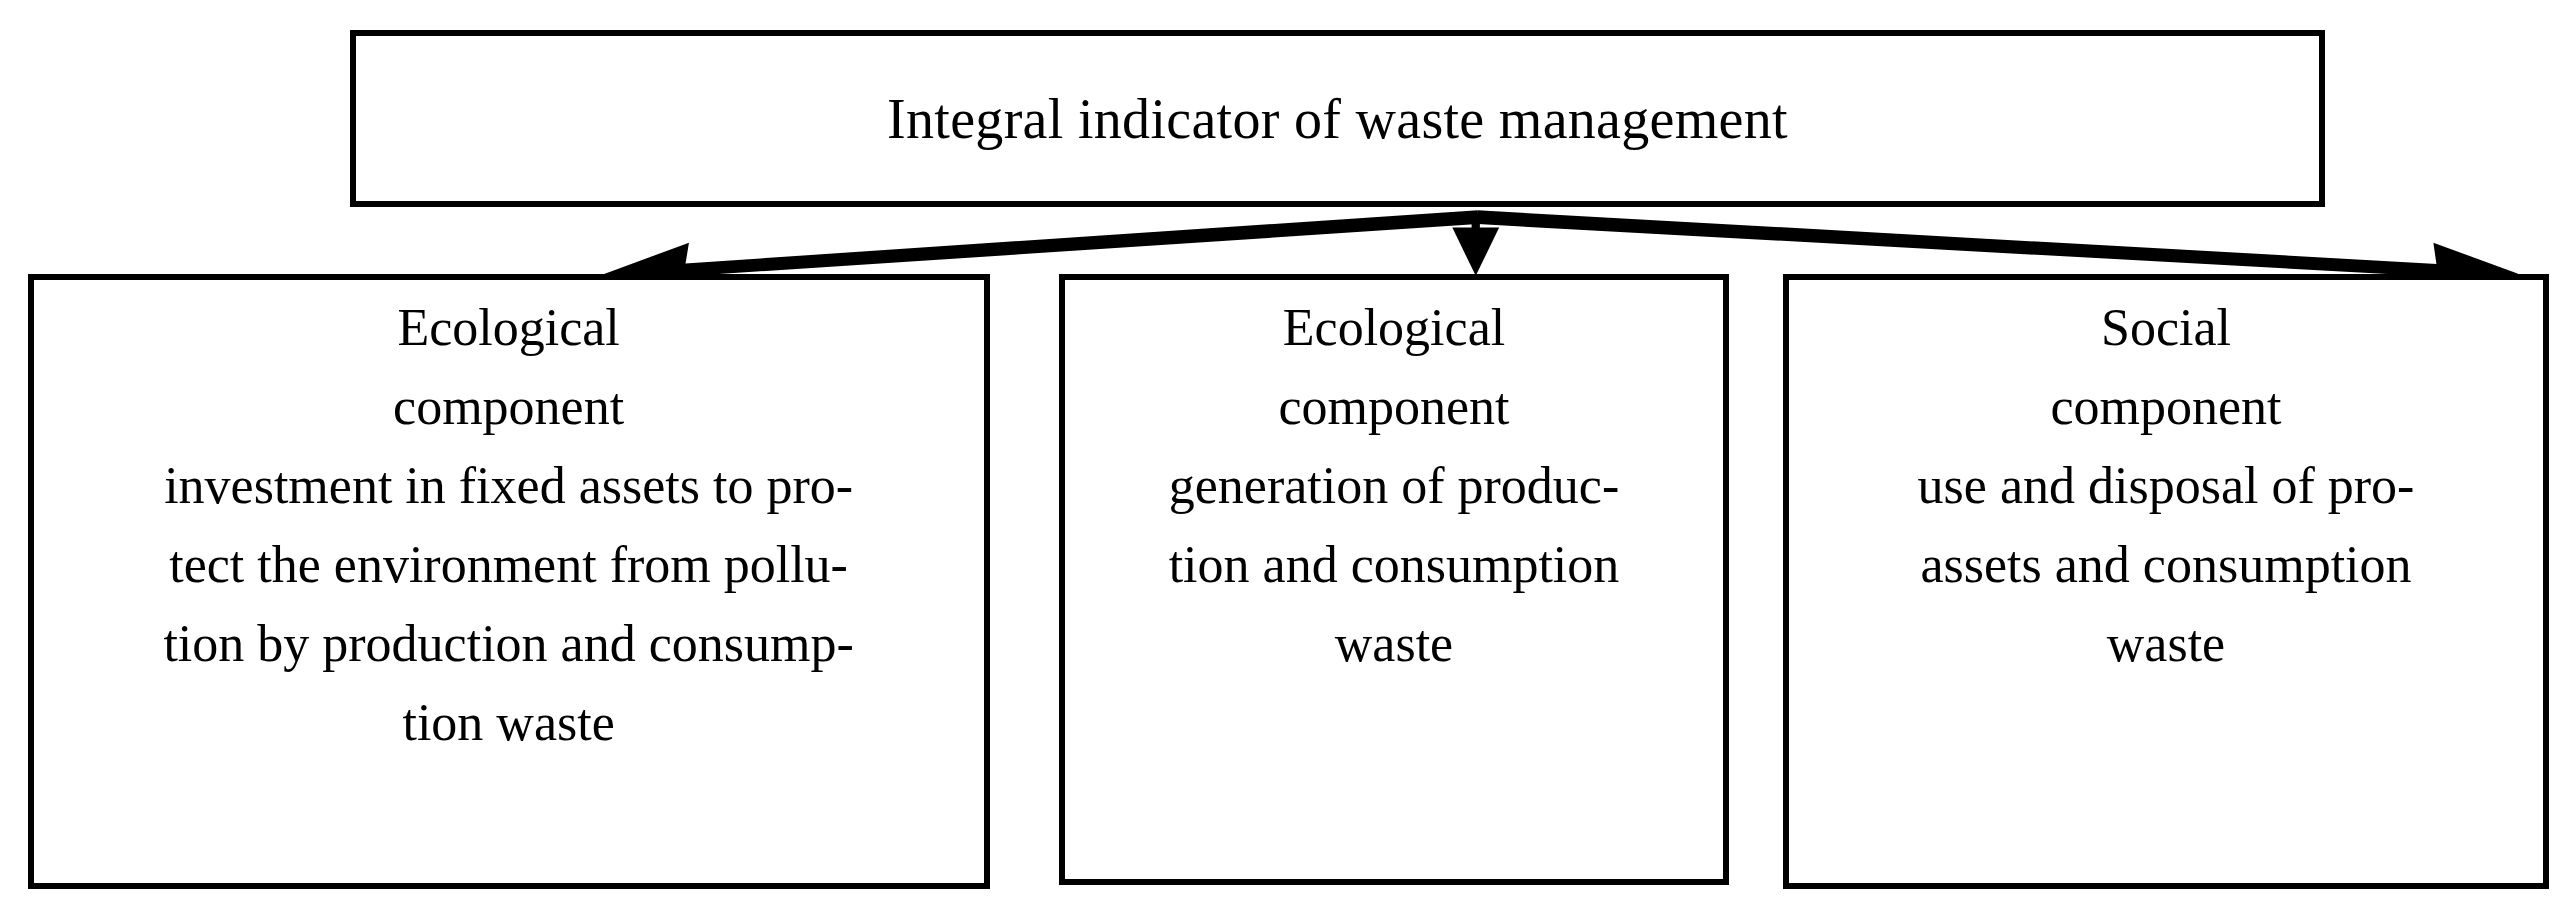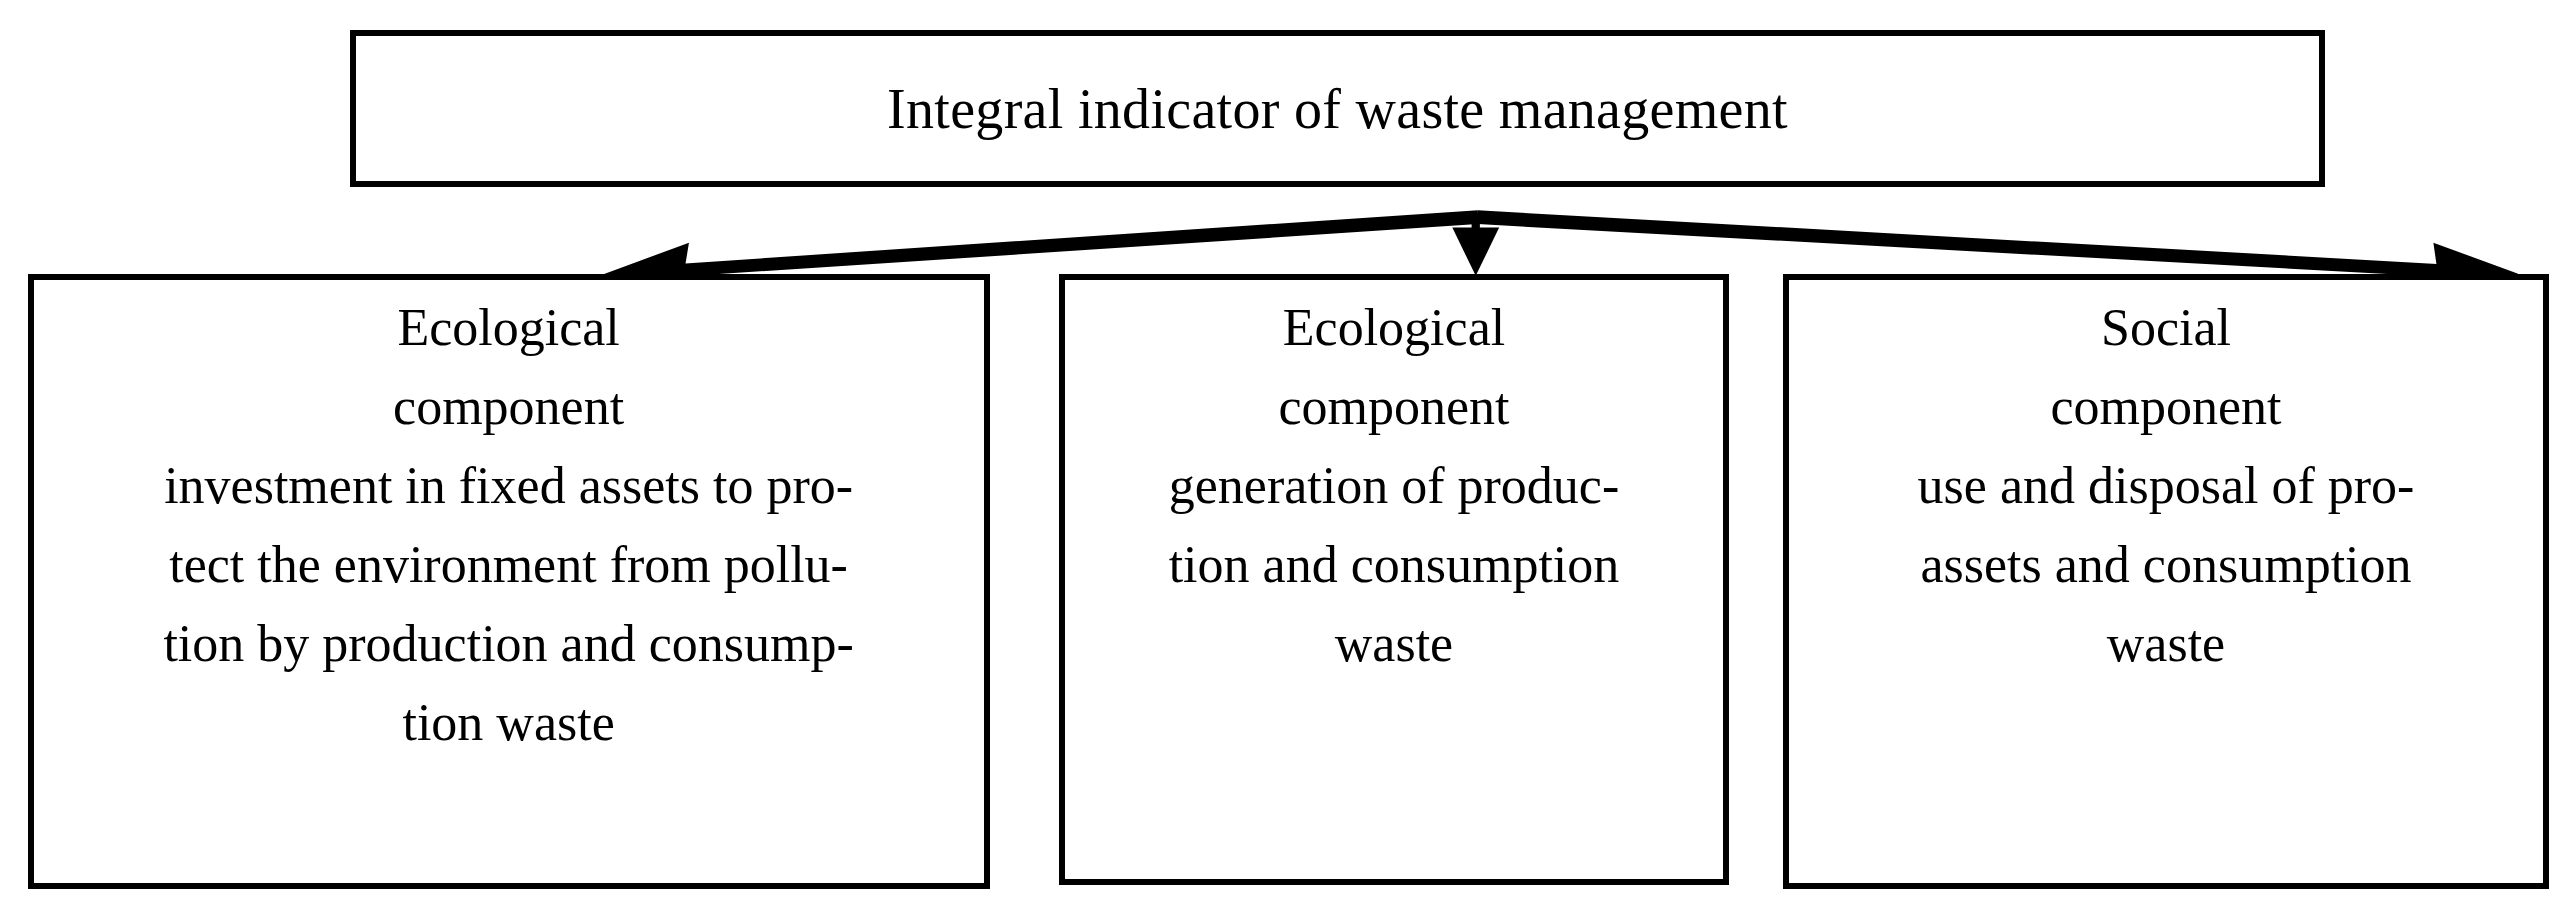--- a/index.html
+++ b/index.html
@@ -33,21 +33,21 @@
     display: block;
     width: 100%;
     white-space: pre-line;
     text-align: center;
   }
   
   #root-node {
     left: 350px;
     top: 30px;
     width: 1975px;
-    height: 157px;
+    height: 177px;
   }
   #root-node .node-text {
     font-size: 56px;
     line-height: 1.0;
     letter-spacing: 0.3px;
   }
   
   #node-ecological-investment {
     left: 27.6px;
     top: 274px;

